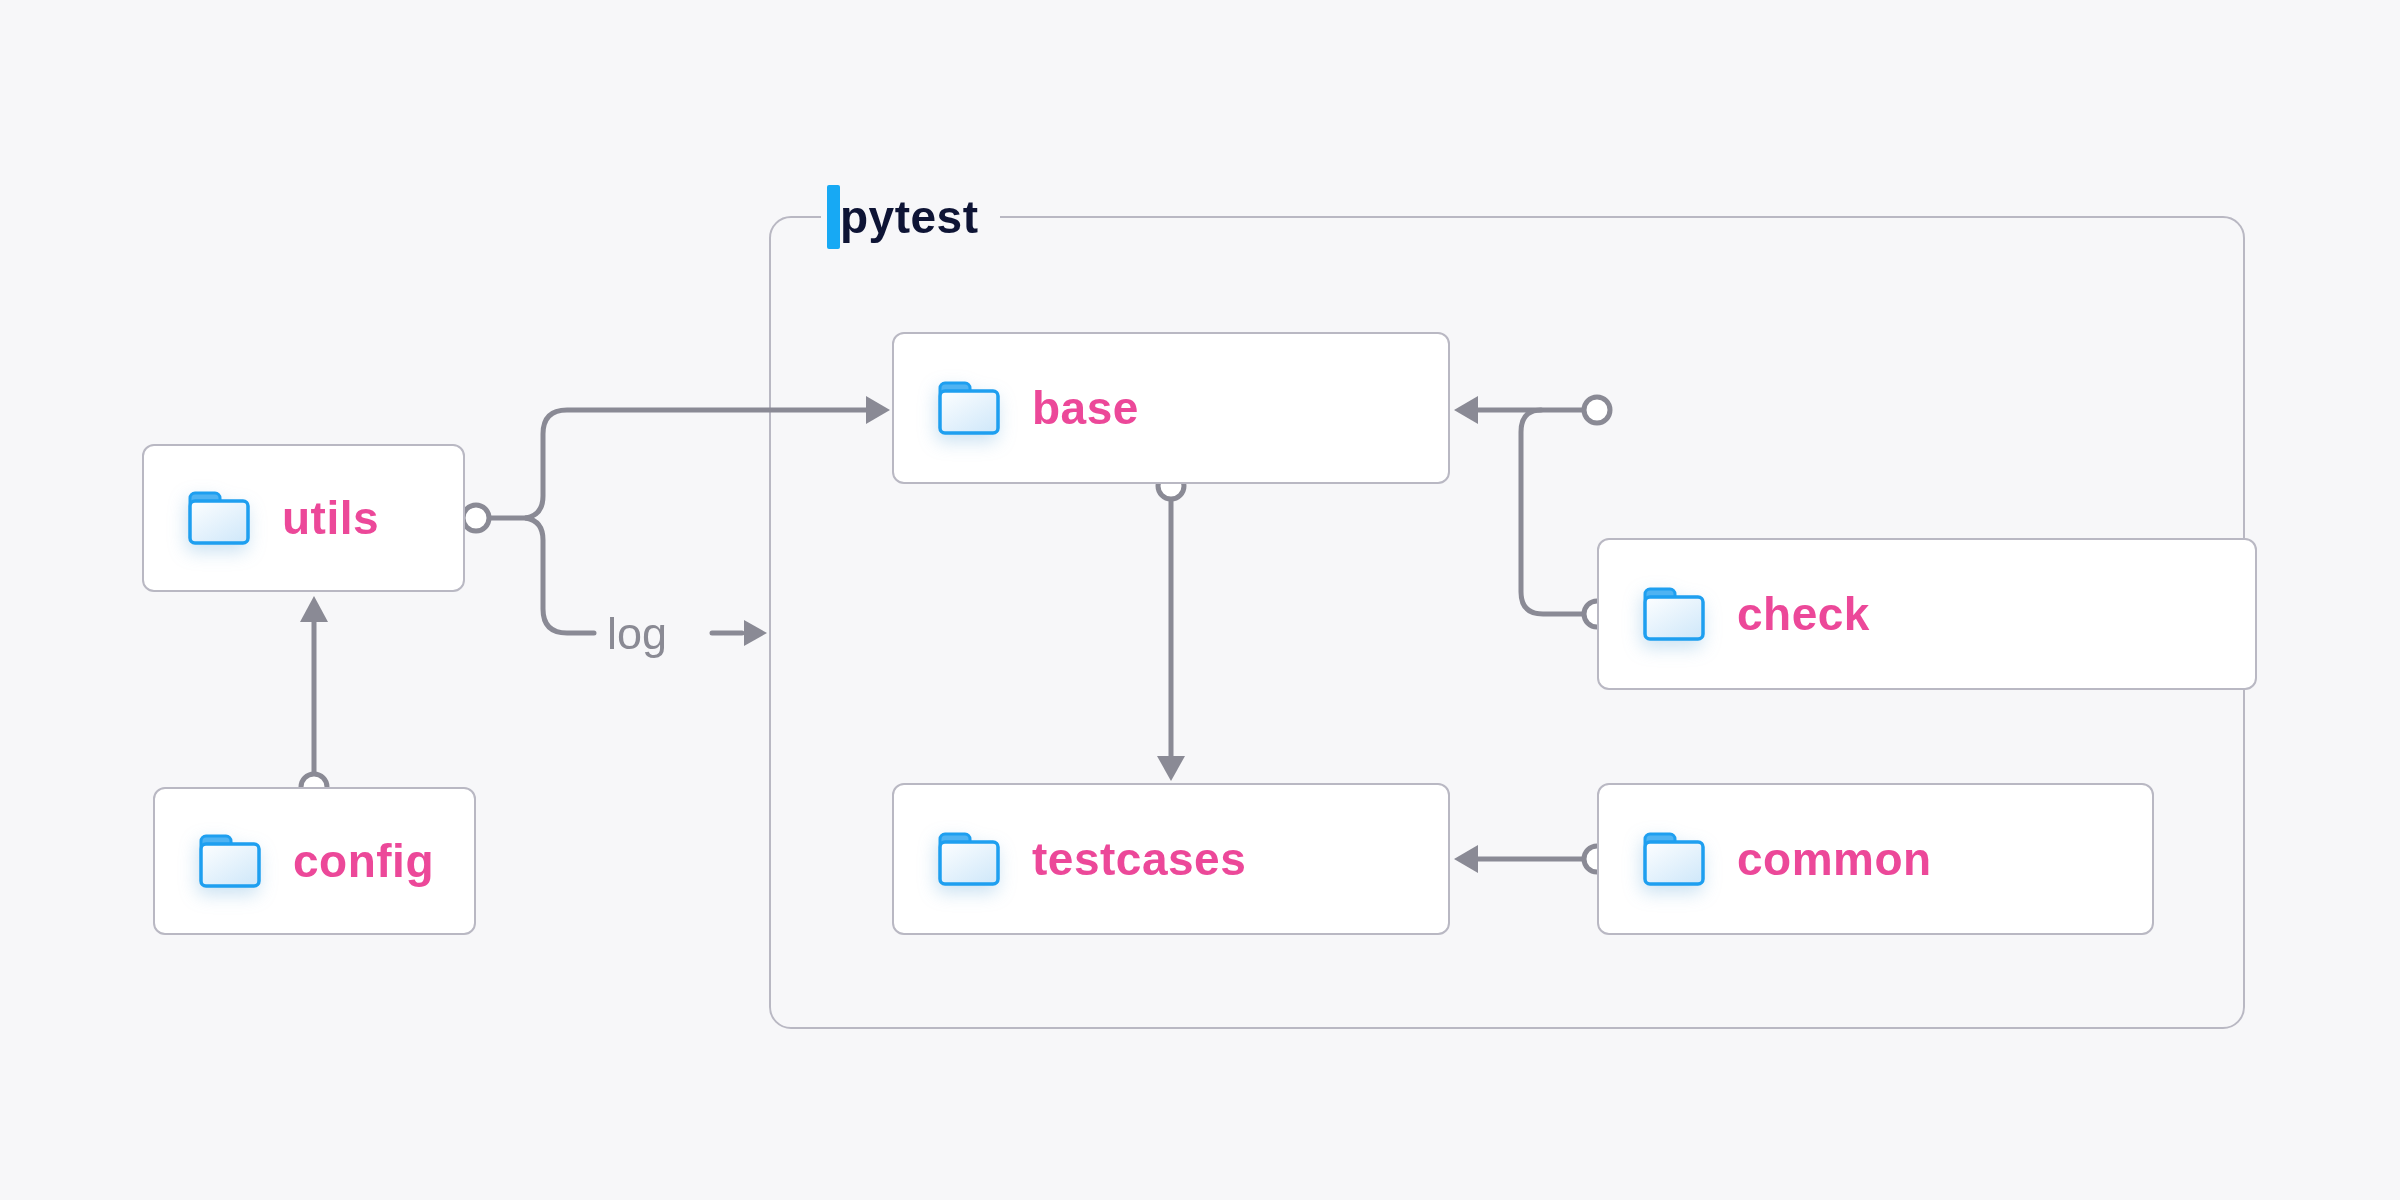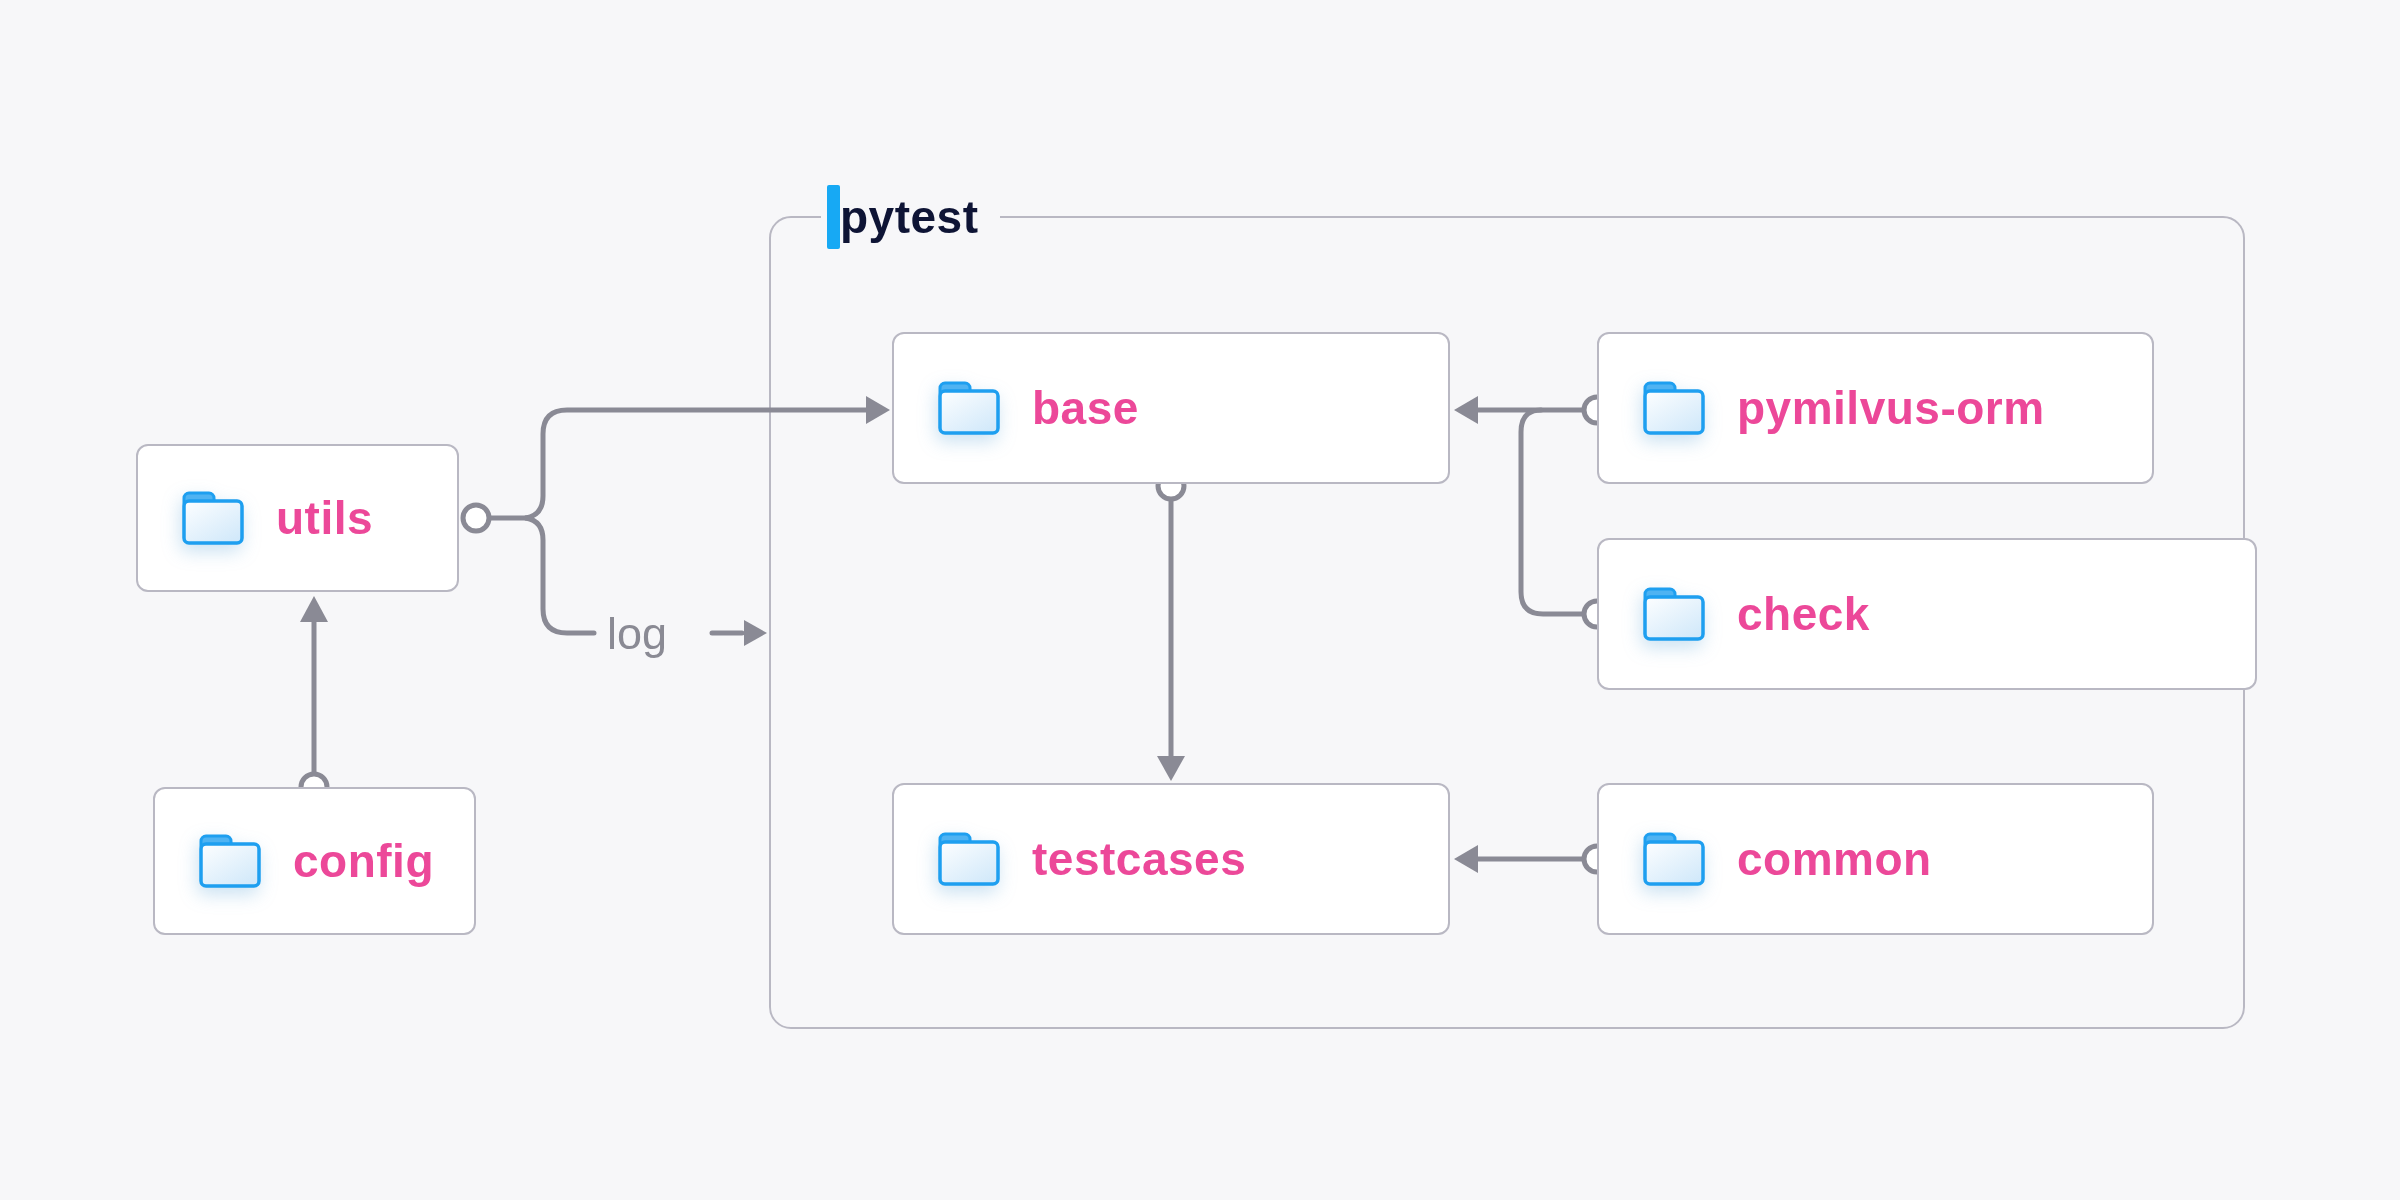--- a/index.html
+++ b/index.html
@@ -25,21 +25,21 @@
 
   
   .node{
     position:absolute;background:#FFFFFF;
     border:2px solid #B9B8C3;border-radius:12px;box-sizing:border-box;
     display:flex;align-items:center;gap:30px;padding-left:42px;
   }
   .node-label{font-size:46px;font-weight:700;color:#ec4899;letter-spacing:0.5px;white-space:nowrap;}
   .folder-icon{flex:0 0 auto;filter:drop-shadow(-2px 7px 9px rgba(70,150,210,0.28));}
 
-  #n-utils    {left:136px;top:444px;width:323px;height:148px;text-align:right;}
+  #n-utils    {left:142px;top:444px;width:323px;height:148px;text-align:right;}
   #n-config   {left:153px;top:787px;width:323px;height:148px;}
   #n-base     {left:892px;top:332px;width:558px;height:152px;}
   #n-pymilvus {left:1597px;top:332px;width:557px;height:152px;}
   #n-check    {left:1597px;top:538px;width:660px;height:152px;}
   #n-testcases{left:892px;top:783px;width:558px;height:152px;}
   #n-common   {left:1597px;top:783px;width:557px;height:152px;}
 
   svg.connectors{position:absolute;left:0;top:0;pointer-events:none;}
   .edge{stroke:#8A8A95;stroke-width:5;fill:none;stroke-linecap:round;}
   .dot{stroke:#8A8A95;stroke-width:5;fill:#FFFFFF;}
@@ -114,27 +114,20 @@
   </div>
 
   <div class="node" id="n-base">
     <svg class="folder-icon" width="66" height="56" viewBox="0 0 66 56">
       <rect x="4" y="3" width="30" height="16" rx="5" fill="#4FB3F2" stroke="#1E9FF0" stroke-width="3"></rect>
       <rect x="4" y="11" width="58" height="42" rx="5" fill="url(#folderGrad)" stroke="#1E9FF0" stroke-width="3.5"></rect>
     </svg>
     <span class="node-label">base</span>
   </div>
 
-  <div class="node" id="n-pymilvus">
-    <svg class="folder-icon" width="66" height="56" viewBox="0 0 66 56">
-      <rect x="4" y="3" width="30" height="16" rx="5" fill="#4FB3F2" stroke="#1E9FF0" stroke-width="3"></rect>
-      <rect x="4" y="11" width="58" height="42" rx="5" fill="url(#folderGrad)" stroke="#1E9FF0" stroke-width="3.5"></rect>
-    </svg>
-    <span class="node-label">pymilvus-orm</span>
-  </div>
 
   <div class="node" id="n-check">
     <svg class="folder-icon" width="66" height="56" viewBox="0 0 66 56">
       <rect x="4" y="3" width="30" height="16" rx="5" fill="#4FB3F2" stroke="#1E9FF0" stroke-width="3"></rect>
       <rect x="4" y="11" width="58" height="42" rx="5" fill="url(#folderGrad)" stroke="#1E9FF0" stroke-width="3.5"></rect>
     </svg>
     <span class="node-label">check</span>
   </div>
 
   <div class="node" id="n-testcases">

